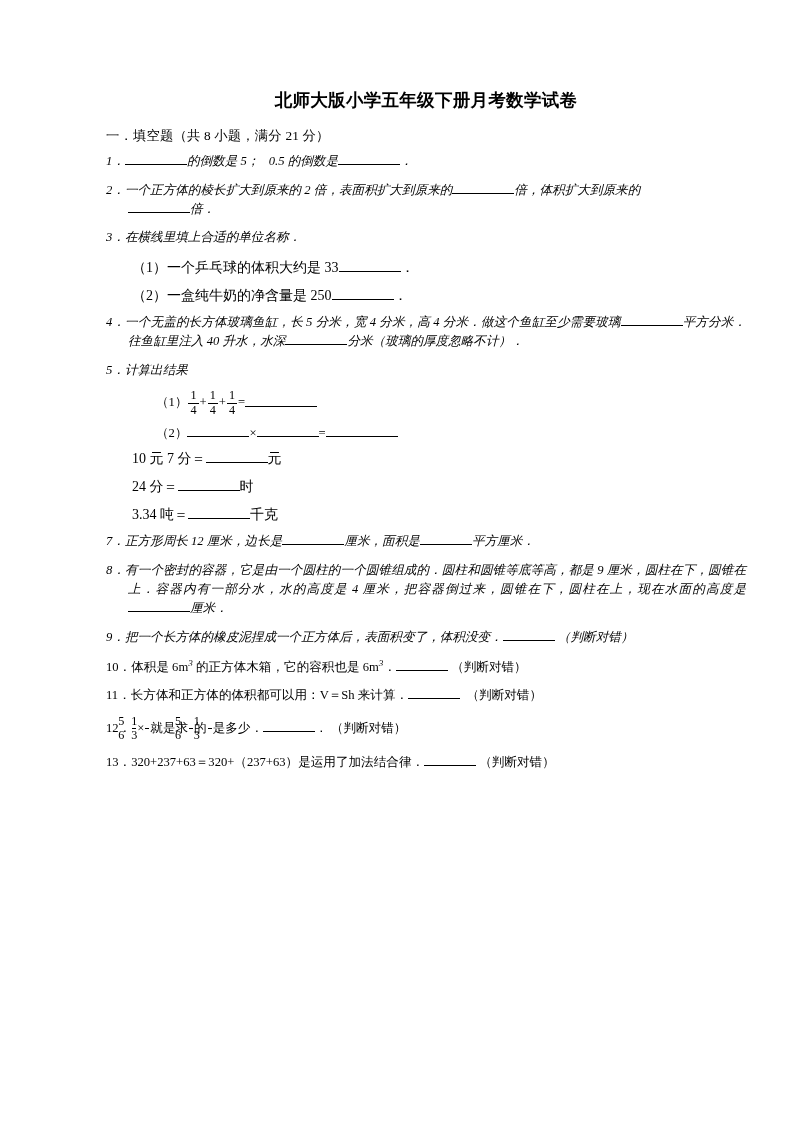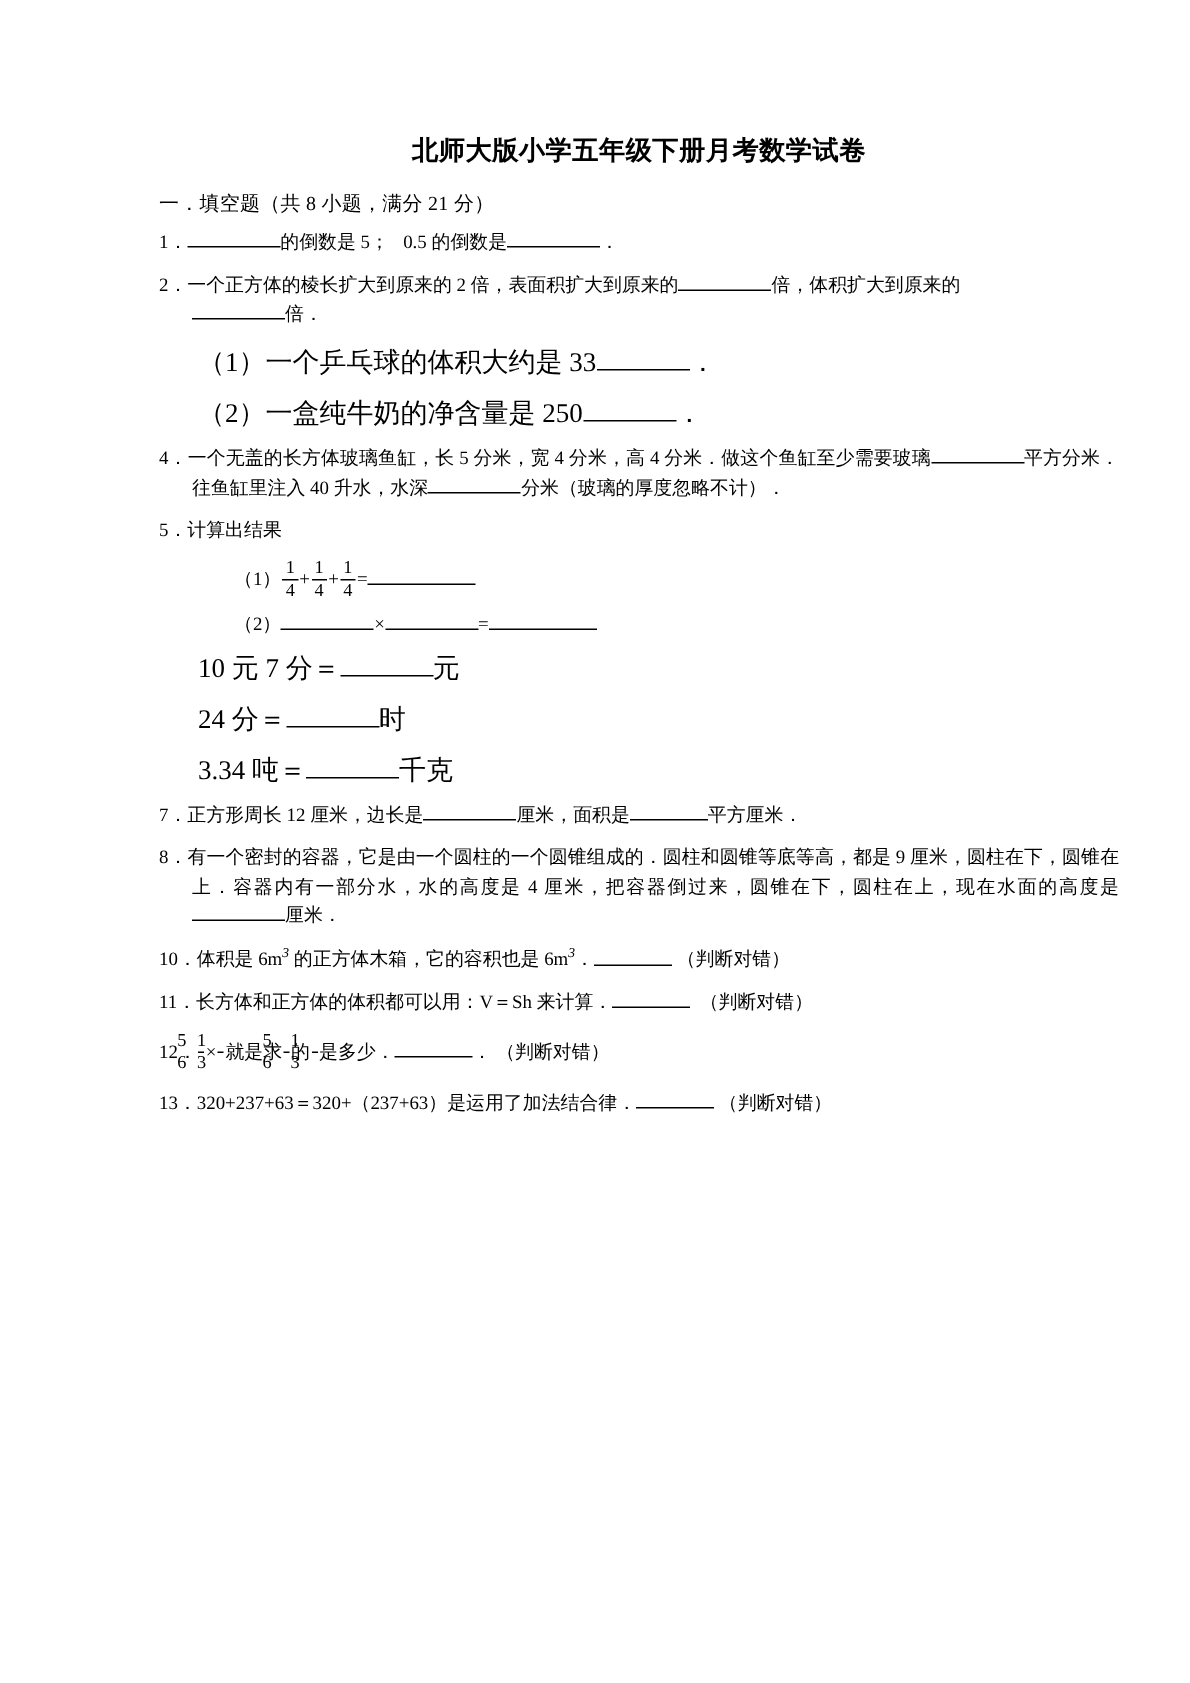--- a/index.html
+++ b/index.html
@@ -47,21 +47,21 @@
     font-size: 12.6px;
     line-height: 1.52;
     margin: 0 0 9.5px 0;
     position: relative;
     text-align: justify;
   }
   .q .num {
     display: inline;
   }
   .sub {
-    font-size: 18px;
+    font-size: 14px;
     line-height: 1.5;
     margin: 0 0 7px 0;
     padding-left: 26px;
   }
   .blank {
     display: inline-block;
     border-bottom: 1px solid #000;
     height: 0.95em;
     vertical-align: baseline;
   }
@@ -101,20 +101,21 @@
   .ital {
     font-style: italic;
   }
   .calcline {
     padding-left: 50px;
     margin: 2px 0 4px 0;
   }
   .hang {
     padding-left: 22px;
     text-indent: -22px;
+    font-style: italic;
   }
   .hang2 {
     padding-left: 26px;
     text-indent: -26px;
   }
 </style>
 </head>
 <body>
 
 <div class="page">
@@ -126,20 +127,23 @@
 
     <div class="q hang">
       <span class="num">1．</span><span class="blank b-long"></span><span>的倒数是 5；</span>&nbsp;&nbsp;&nbsp;<span>0.5 的倒数是</span><span class="blank b-long"></span><span>．</span>
     </div>
 
     <div class="q hang">
       <span class="num">2．</span><span>一个正方体的棱长扩大到原来的 2 倍，表面积扩大到原来的</span><span class="blank b-long"></span><span>倍，体积扩大到原来的</span><br>
       <span class="blank b-long"></span><span>倍．</span>
     </div>
 
+    <div class="q hang">
+      <span class="num">3．</span><span>在横线里填上合适的单位名称．</span>
+    </div>
     <div class="sub">
       <span>（1）</span><span>一个乒乓球的体积大约是 33</span><span class="blank b-long"></span><span>．</span>
     </div>
     <div class="sub">
       <span>（2）</span><span>一盒纯牛奶的净含量是 250</span><span class="blank b-long"></span><span>．</span>
     </div>
 
     <div class="q hang">
       <span class="num">4．</span><span>一个无盖的长方体玻璃鱼缸，长 5 分米，宽 4 分米，高 4 分米．做这个鱼缸至少需要玻璃</span><span class="blank b-long"></span><span>平方分米．往鱼缸里注入 40 升水，水深</span><span class="blank b-long"></span><span>分米（玻璃的厚度忽略不计）．</span>
     </div>
@@ -166,20 +170,23 @@
 
     <div class="q hang">
       <span class="num">7．</span><span>正方形周长 12 厘米，边长是</span><span class="blank b-long"></span><span>厘米，面积是</span><span class="blank b-mid"></span><span>平方厘米．</span>
     </div>
 
     <div class="q hang">
       <span class="num">8．</span><span>有一个密封的容器，它是由一个圆柱的一个圆锥组成的．圆柱和圆锥等底等高，都是 9 厘米，圆柱在下，圆锥在上．容器内有一部分水，水的高度是 4 厘米，把容器倒过来，圆锥在下，圆柱在上，现在水面的高度是</span><span class="blank b-long"></span><span>厘米．</span>
     </div>
 
 
+    <div class="q hang">
+      <span class="num">9．</span><span>把一个长方体的橡皮泥捏成一个正方体后，表面积变了，体积没变．</span><span class="blank b-jd"></span>&nbsp;<span>（判断对错）</span>
+    </div>
 
     <div class="q hang2">
       <span class="num">10．</span><span>体积是 6m</span><span class="sup ital">3</span><span> 的正方体木箱，它的容积也是 6m</span><span class="sup ital">3</span><span>．</span><span class="blank b-jd"></span>&nbsp;<span>（判断对错）</span>
     </div>
 
     <div class="q hang2">
       <span class="num">11．</span><span>长方体和正方体的体积都可以用：V＝Sh 来计算．</span><span class="blank b-jd"></span>&nbsp;&nbsp;<span>（判断对错）</span>
     </div>
 
     <div class="q hang2">

